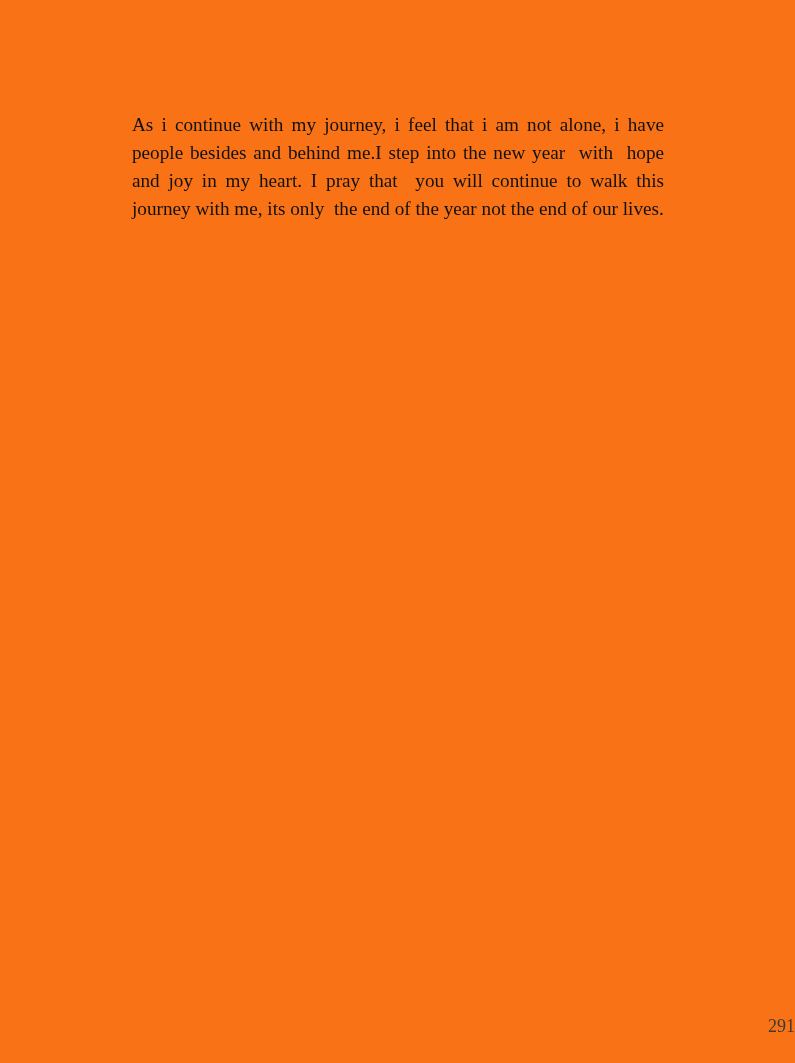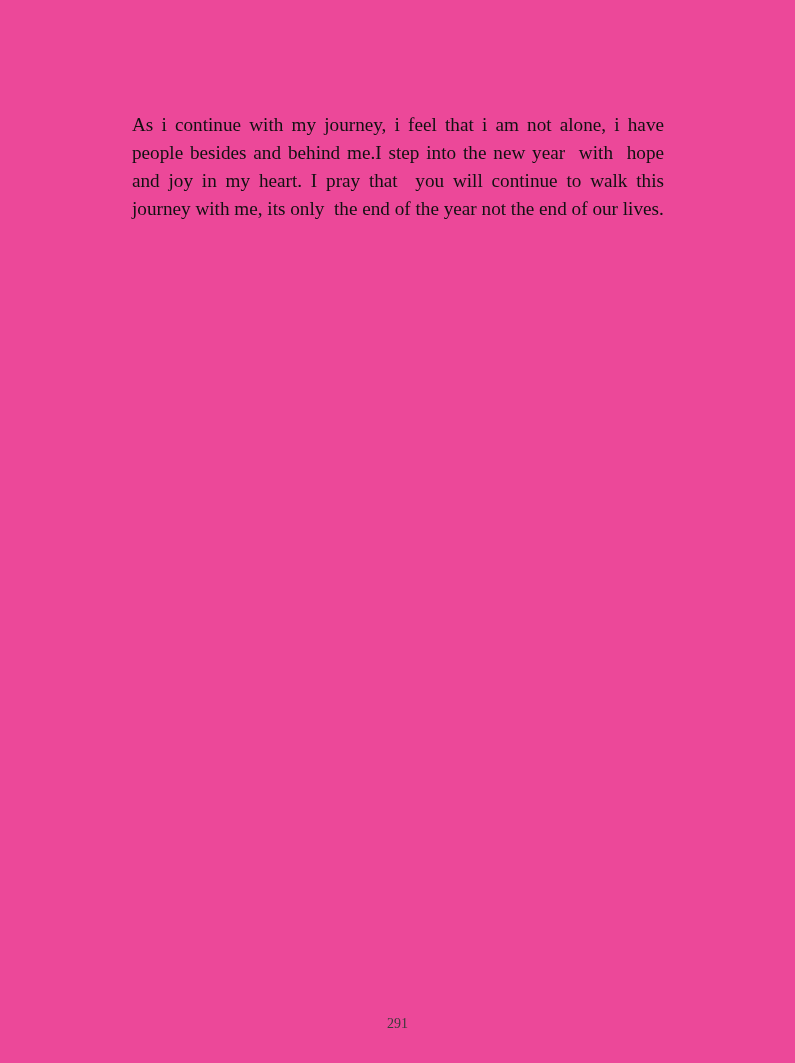--- a/index.html
+++ b/index.html
@@ -14,41 +14,41 @@
     font-family: "Liberation Serif", serif;
     color: #000000;
     overflow: hidden;
   }
   .page {
     position: absolute;
     top: 0;
     left: 0;
     width: 795px;
     height: 1063px;
-    background: #ec4899;
+    background: #f97316;
   }
   .body-text {
     position: absolute;
     left: 132px;
     top: 92px;
     width: 532px;
     font-size: 19.2px;
     line-height: 28px;
     text-align: justify;
     text-justify: inter-word;
     color: #111111;
     white-space: pre-wrap;
   }
   .page-number {
     position: absolute;
     left: 0;
     right: 0;
     top: 1016px;
-    text-align: center;
-    font-size: 14px;
+    text-align: right;
+    font-size: 18px;
     color: #3a3a3a;
     font-family: "Liberation Serif", serif;
   }
 </style>
 </head>
 <body>
 
 <div class="page">
   <p class="body-text">As i continue with my journey, i feel that i am not alone, i have people besides and behind me.I step into the new year  with  hope and joy in my heart. I pray that  you will continue to walk this journey with me, its only  the end of the year not the end of our lives.</p>
   <div class="page-number">291</div>

